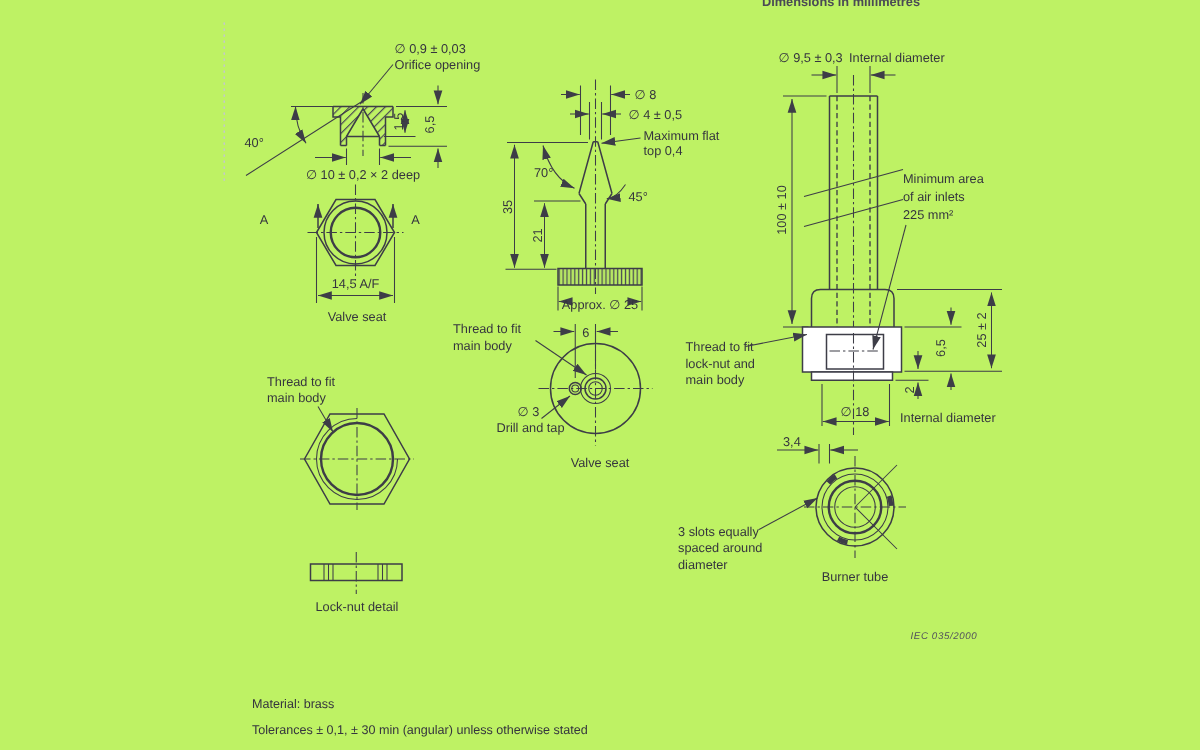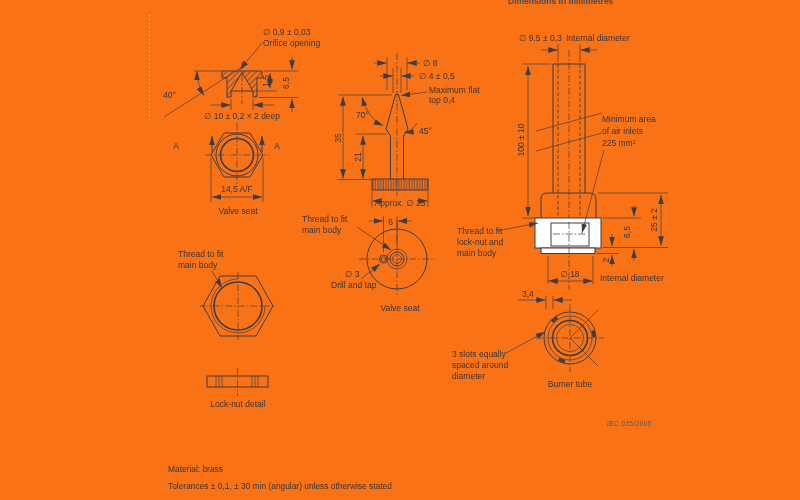--- a/index.html
+++ b/index.html
@@ -1,16 +1,16 @@
 <!DOCTYPE html>
 <html><head>
 <meta charset="utf-8">
 <style>
   html,body{margin:0;padding:0;background:#fff;}
-  .page{position:relative;width:800px;height:500px;background:#f97316;overflow:hidden;
+  .page{position:relative;width:800px;height:500px;background:#bef264;overflow:hidden;
         font-family:"Liberation Sans",sans-serif;}
   svg{position:absolute;left:0;top:0;}
   .t{font-family:"Liberation Sans",sans-serif;font-size:8.5px;fill:#35353e;}
   .tc{text-anchor:middle;}
   .th{font-weight:bold;fill:#4a4a55;}
   .ti{font-style:italic;font-size:6.5px;fill:#52525c;letter-spacing:.4px;}
   .ft{font-size:8.4px;fill:#35353e;}
   .ln{stroke:#3d3d47;stroke-width:1;fill:none;}
   .thin{stroke:#3d3d47;stroke-width:.7;fill:none;}
   .bold{stroke:#3d3d47;stroke-width:1.6;fill:none;}

